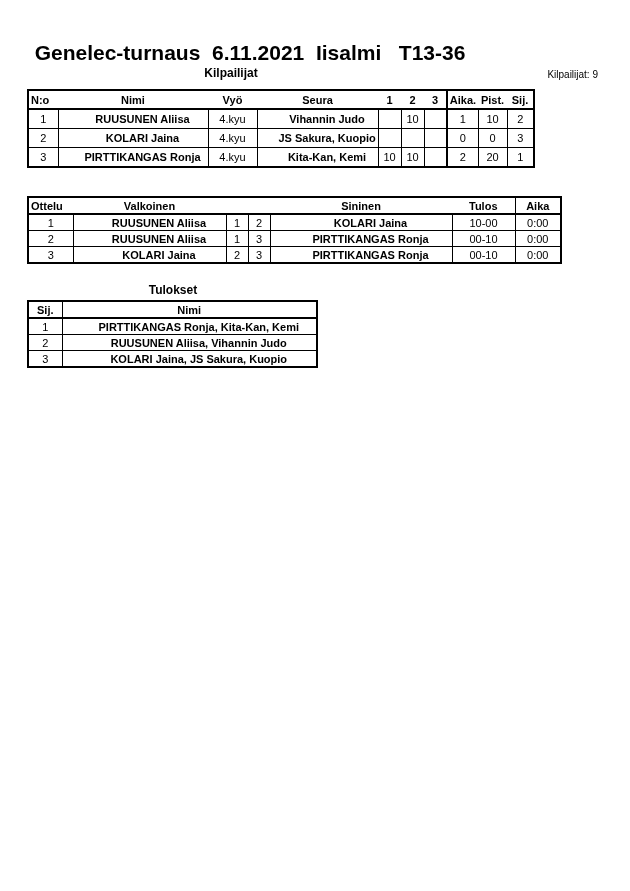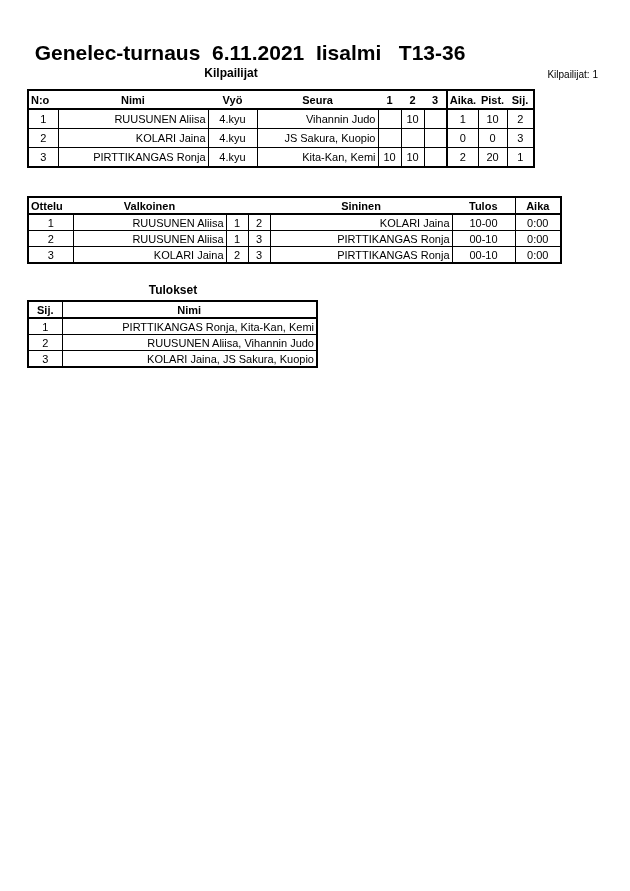--- a/index.html
+++ b/index.html
@@ -56,42 +56,42 @@
     overflow: hidden;
     white-space: nowrap;
     vertical-align: middle;
   }
   thead th {
     border: none;
     border-bottom: 2px solid #000000;
     font-weight: bold;
   }
   tbody td { border: 1px solid #000000; }
-  .al { text-align: right; padding-left: 21px; padding-right: 2px; }
+  .al { text-align: center; padding-left: 21px; padding-right: 2px; font-weight: bold; }
   .ac { text-align: center; margin-top: 36px; }
   .hl { text-align: left; padding-left: 2px; }
   .thick-left  { border-left: 2px solid #000000 !important; }
   .thin-left   { border-left: 1px solid #000000; }
   #competitors-table { left: 27px; top: 89px;  width: 507px; }
   #competitors-table th { height: 17px; }
   #competitors-table td { height: 18px; }
   #matches-table     { left: 27px; top: 196px; width: 533px; }
   #matches-table th, #matches-table td { height: 15px; }
   #results-table     { left: 27px; top: 300px; width: 289px; }
   #results-table th, #results-table td { height: 15px; }
 </style>
 </head>
 <body>
 
 <div class="page">
 
   <div class="doc-title">Genelec-turnaus  6.11.2021  Iisalmi   T13-36</div>
 
   <div class="section-title" id="kilpailijat-title">Kilpailijat</div>
-  <div class="count-label">Kilpailijat: 1</div>
+  <div class="count-label">Kilpailijat: 9</div>
 
   <table id="competitors-table">
     <colgroup>
       <col style="width:30px">
         <col style="width:150px">
         <col style="width:49px">
         <col style="width:121px">
       <col style="width:23px">
         <col style="width:23px">
         <col style="width:23px">

